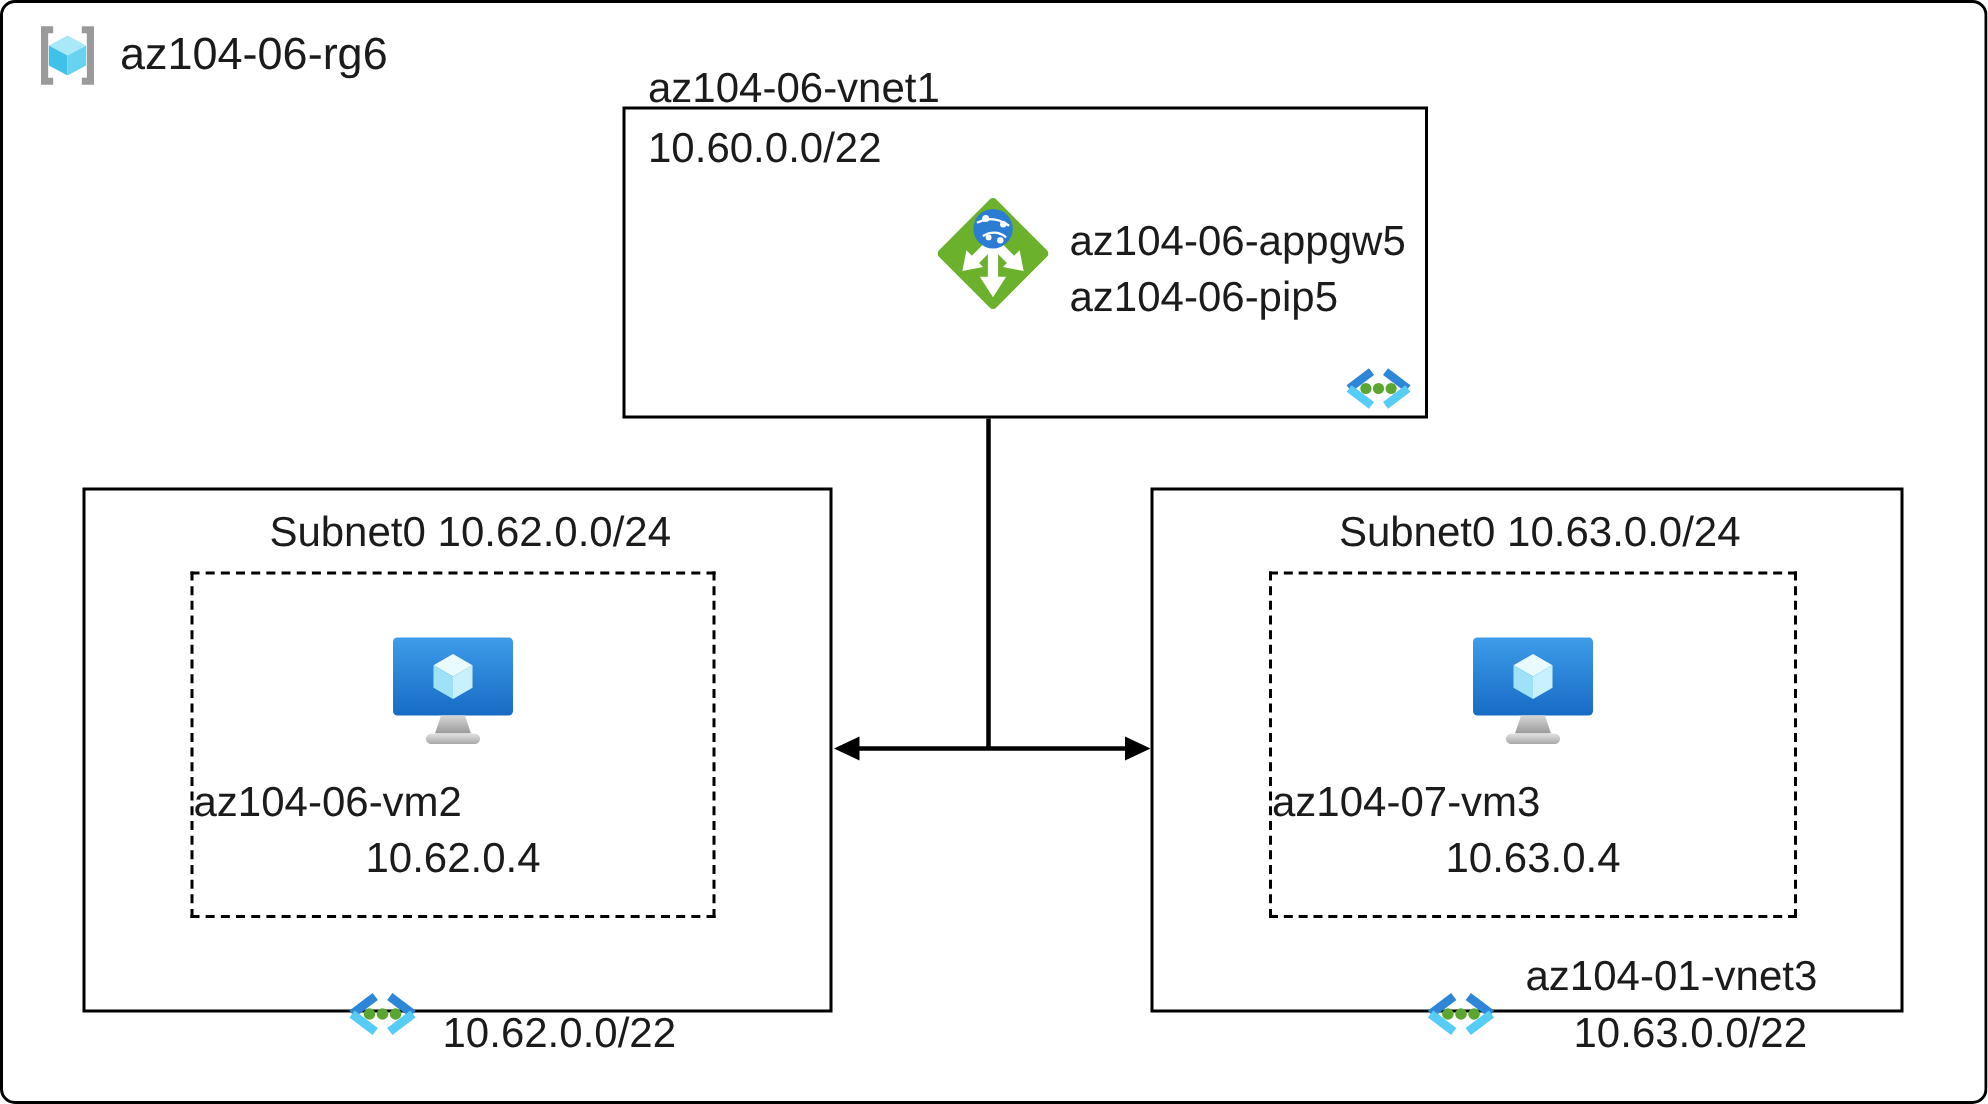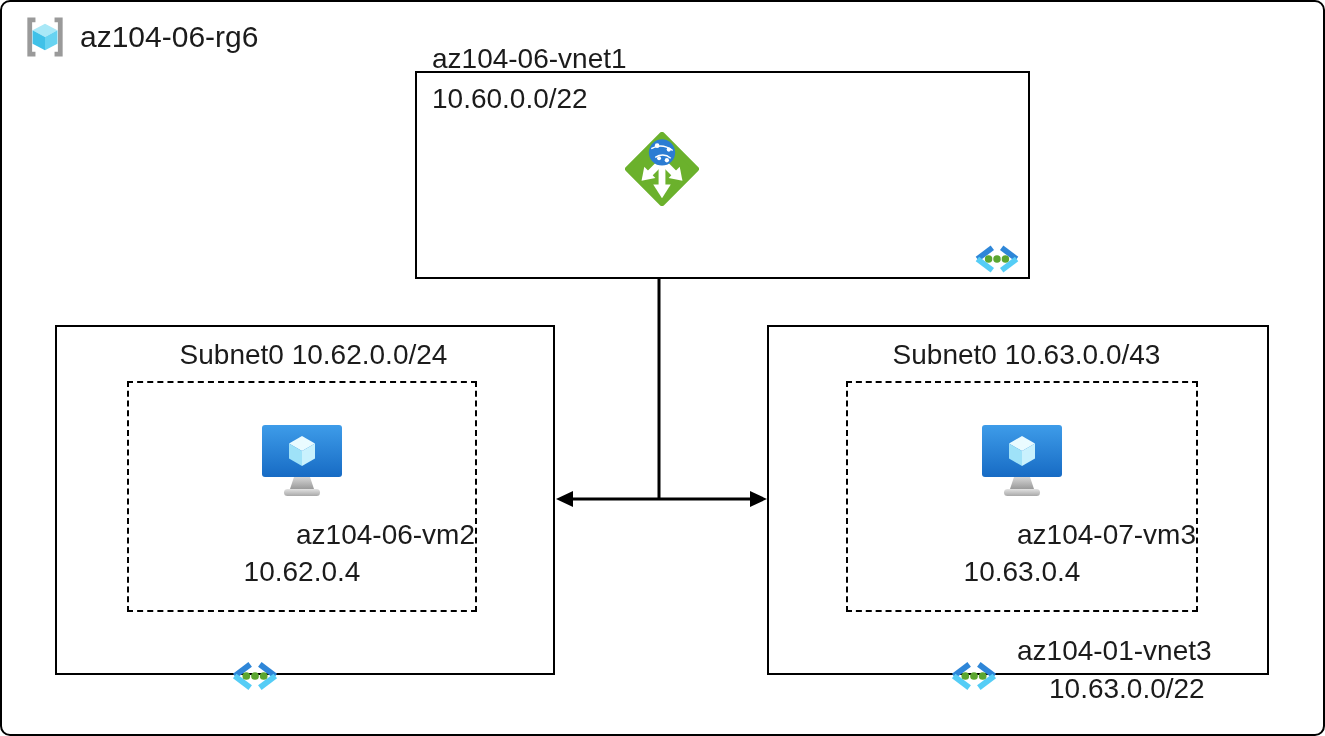--- a/index.html
+++ b/index.html
@@ -17,42 +17,42 @@
   }
   .abs { position: absolute; }
   .lbl { font-size: 28px; line-height: 34px; white-space: nowrap; }
 
   
   .rg-header { left: 20px; top: 13px; display: flex; align-items: center; gap: 12px; }
   .rg-label { font-size: 30px; line-height: 44px; }
 
   
   .box { position: absolute; border: 2px solid #000000; background: #ffffff; }
-  .vnet1-box { left: 413px; top: 69px;  width: 615px; height: 208px; }
+  .vnet1-box { left: 413px; top: 69px;  width: 537px; height: 208px; }
   .vnet2-box { left: 53px;  top: 323px; width: 500px; height: 350px; }
   .vnet3-box { left: 765px; top: 323px; width: 502px; height: 350px; }
 
   .vnet1-title { left: 15px; top: -31px; }
   .vnet1-cidr  { left: 15px; top: 9px; }
 
   .appgw-icon  { left: 208px; top: 59px; }
   .appgw-text  { left: 296px; top: 69px; font-size: 28px; line-height: 37px; }
 
   .corner-vnet-icon { right: 3px; bottom: 2px; }
 
   .subnet-title { left: 0; right: 0; top: 11px; text-align: center; margin-left: 17px; }
   .dashed-box {
     position: absolute;
     border: 2px dashed #000000;
     top: 54px; height: 231px;
   }
   .vnet2-box .dashed-box { left: 70px; width: 350px; }
   .vnet3-box .dashed-box { left: 77px; width: 352px; }
   .vm-icon { left: 50%; transform: translateX(-50%); top: 41px; }
-  .vm-name { left: 0; right: 0; top: 135px; text-align: right; }
+  .vm-name { left: 0; right: 0; top: 135px; text-align: left; }
   .vm-ip   { left: 0; right: 0; top: 172px; text-align: center; }
 
   .edge-vnet-icon-left  { left: 169px; top: 332px; }
   .edge-vnet-icon-right { left: 176px; top: 332px; }
   .vnet-name-left  { left: 238px; top: 307px; }
   .vnet-cidr-left  { left: 238px; top: 345px; }
   .vnet-name-right { left: 248px; top: 307px; }
   .vnet-cidr-right { left: 248px; top: 345px; margin-left: 32px; }
 
   .connectors { left: 0; top: 0; pointer-events: none; }
@@ -94,20 +94,24 @@
       <polygon points="59,50 44.8,47.2 56.2,35.8" fill="#ffffff"></polygon>
       <circle cx="38" cy="21" r="13.5" fill="#2b7cd3"></circle>
       <path d="M27 17 Q38 11 49 19" stroke="#ffffff" stroke-width="1.5" fill="none"></path>
       <path d="M31 26 Q40 21 47 27" stroke="#ffffff" stroke-width="1.5" fill="none"></path>
       <circle cx="33" cy="14" r="2.4" fill="#ffffff"></circle>
       <circle cx="45" cy="18" r="2.2" fill="#ffffff"></circle>
       <circle cx="35" cy="27" r="2.0" fill="#ffffff"></circle>
       <circle cx="43" cy="29" r="2.2" fill="#ffffff"></circle>
     </svg>
 
+    <div class="abs appgw-text">
+      <div>az104-06-appgw5</div>
+      <div>az104-06-pip5</div>
+    </div>
 
     <svg class="abs corner-vnet-icon" width="56" height="32" viewBox="0 0 60 34">
       <path d="M25 5 L9 17" stroke="#2e86d8" stroke-width="6"></path>
       <path d="M9 17 L25 29" stroke="#55cdf6" stroke-width="6"></path>
       <path d="M35 5 L51 17" stroke="#2e86d8" stroke-width="6"></path>
       <path d="M51 17 L35 29" stroke="#55cdf6" stroke-width="6"></path>
       <circle cx="21" cy="17" r="4" fill="#5ba630"></circle>
       <circle cx="30" cy="17" r="4" fill="#5ba630"></circle>
       <circle cx="39" cy="17" r="4" fill="#5ba630"></circle>
     </svg>
@@ -145,24 +149,25 @@
 
     <svg class="abs edge-vnet-icon-left" width="58" height="34" viewBox="0 0 60 34">
       <path d="M25 5 L9 17" stroke="#2e86d8" stroke-width="6"></path>
       <path d="M9 17 L25 29" stroke="#55cdf6" stroke-width="6"></path>
       <path d="M35 5 L51 17" stroke="#2e86d8" stroke-width="6"></path>
       <path d="M51 17 L35 29" stroke="#55cdf6" stroke-width="6"></path>
       <circle cx="21" cy="17" r="4" fill="#5ba630"></circle>
       <circle cx="30" cy="17" r="4" fill="#5ba630"></circle>
       <circle cx="39" cy="17" r="4" fill="#5ba630"></circle>
     </svg>
+    <div class="abs lbl vnet-cidr-left">10.62.0.0/22</div>
   </div>
 
   <div class="box vnet3-box">
-    <div class="abs lbl subnet-title">Subnet0 10.63.0.0/43</div>
+    <div class="abs lbl subnet-title">Subnet0 10.63.0.0/24</div>
 
     <div class="dashed-box">
       <svg class="abs vm-icon" width="82" height="74" viewBox="0 0 82 74">
         <rect x="1" y="1" width="80" height="52" rx="3" fill="url(#monG)"></rect>
         <polygon points="41,12 54,19.5 41,27 28,19.5" fill="#eafbff"></polygon>
         <polygon points="28,19.5 41,27 41,42 28,34.5" fill="#9fe2f8"></polygon>
         <polygon points="41,27 54,19.5 54,34.5 41,42" fill="#c9f1fd"></polygon>
         <polygon points="33,53 49,53 53,65 29,65" fill="url(#standG)"></polygon>
         <rect x="23" y="65" width="36" height="7" rx="3.5" fill="url(#baseG)"></rect>
       </svg>

